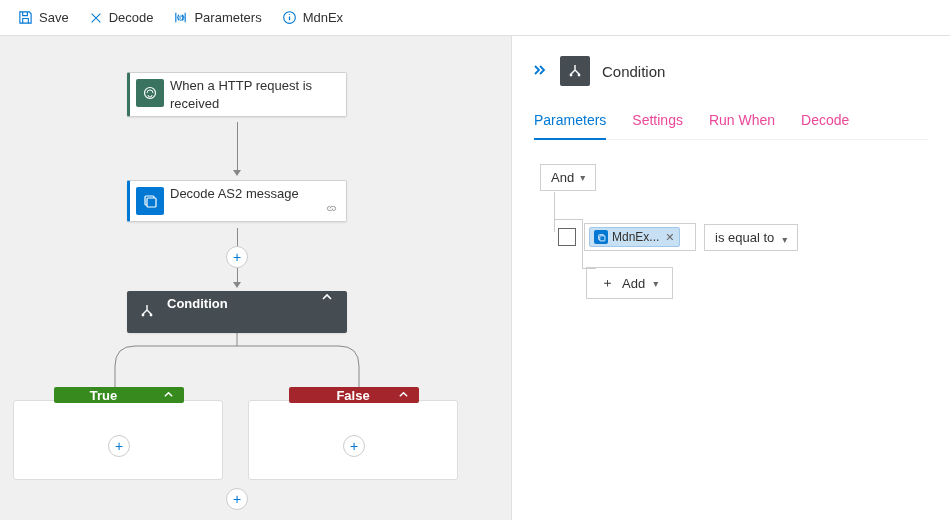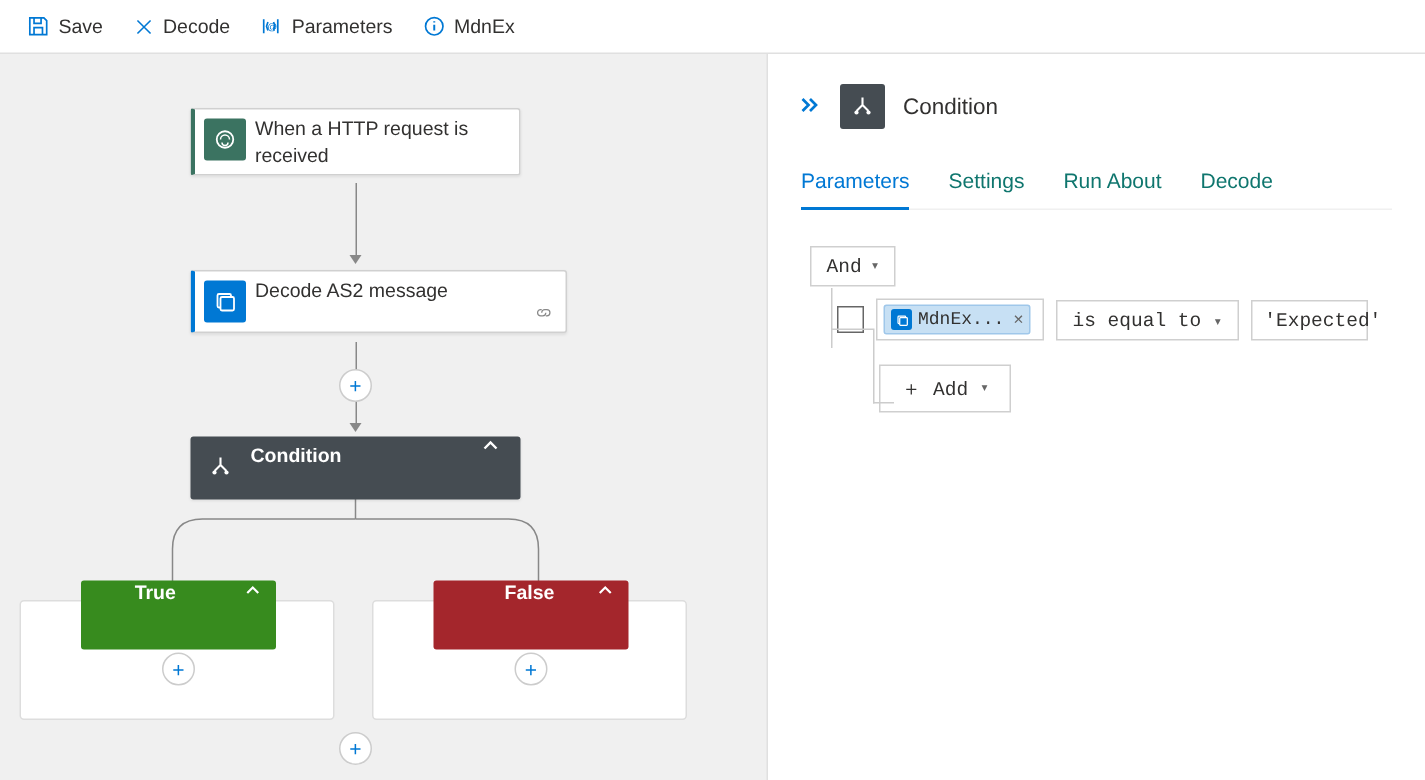--- a/index.html
+++ b/index.html
@@ -13,79 +13,79 @@
     .canvas { flex: 1; background: #f0f0f0; border-right: 1px solid #e0e0e0; position: relative; overflow: hidden; }
     .panel { width: 438px; background: #fff; padding: 20px 22px; }
     
     .node { position: absolute; background: #fff; border: 1px solid #d0d0d0; border-radius: 2px; box-shadow: 0 1px 2px rgba(0,0,0,0.08); display: flex; align-items: flex-start; }
     .node-icon { width: 28px; height: 28px; border-radius: 2px; display: flex; align-items: center; justify-content: center; margin: 6px; flex-shrink: 0; }
     .node-text { font-size: 13px; padding: 4px 10px 4px 0; line-height: 1.35; }
     
     .trigger-node { left: 127px; top: 36px; width: 220px; border-left: 3px solid #3b7361; }
     .trigger-icon { background: #3b7361; }
     
-    .action-node { left: 127px; top: 144px; width: 251px; border-left: 3px solid #0078d4; }
+    .action-node { left: 127px; top: 144px; width: 220px; border-left: 3px solid #0078d4; }
     .action-icon { background: #0078d4; }
     .action-node .link-row { position: absolute; right: 8px; bottom: 4px; color: #888; }
     
     .condition-node { left: 127px; top: 255px; width: 220px; height: 42px; background: #454c52; color: #fff; border: none; }
     .condition-icon { background: transparent; }
     .condition-node .node-text { font-weight: 600; flex: 1; }
     .chevron { padding: 0 14px; color: #fff; }
     
     .branch-panel { position: absolute; width: 210px; height: 80px; background: #fff; border: 1px solid #ddd; border-radius: 3px; }
     .branch-panel.left { left: 13px; top: 364px; }
     .branch-panel.right { left: 248px; top: 364px; }
     
-    .branch-header { position: absolute; width: 130px; height: 46px; display: flex; justify-content: center; color: #fff; font-weight: 600; top: -14px; border-radius: 2px; }
+    .branch-header { position: absolute; width: 130px; height: 16px; display: flex; align-items: center; justify-content: center; color: #fff; font-weight: 600; top: -14px; border-radius: 2px; }
     .branch-header.true { background: #378b1e; left: 40px; }
     .branch-header.false { background: #a4262c; left: 40px; padding-left: 29px; }
     .branch-text { flex: 1; text-align: center; }
     .branch-chev { padding: 0 10px; }
     
     .plus-btn { position: absolute; width: 22px; height: 22px; background: #fff; border: 1px solid #ccc; border-radius: 50%; display: flex; align-items: center; justify-content: center; color: #0078d4; font-size: 14px; cursor: pointer; }
     
     .arrow-line { position: absolute; background: #888; }
     .arrow-head { position: absolute; width: 0; height: 0; border-left: 4px solid transparent; border-right: 4px solid transparent; border-top: 6px solid #888; }
     
     
     svg.connector { position: absolute; pointer-events: none; }
     
     
     .panel-header { display: flex; align-items: center; gap: 12px; margin-bottom: 22px; }
     .collapse-chevron { color: #0078d4; font-size: 14px; cursor: pointer; }
     .panel-icon { width: 30px; height: 30px; background: #454c52; border-radius: 2px; display: flex; align-items: center; justify-content: center; }
     .panel-title { font-size: 15px; }
     
     .tabs { display: flex; gap: 26px; margin-bottom: 24px; border-bottom: 1px solid #f0f0f0; padding-bottom: 0; }
-    .tab { padding: 4px 0 10px 0; cursor: pointer; color: #0f766e; font-size: 14px; }
+    .tab { padding: 4px 0 10px 0; cursor: pointer; color: #ec4899; font-size: 14px; }
     .tab.active { color: #0078d4; border-bottom: 2px solid #0078d4; margin-bottom: -1px; }
     
     .cond-builder { padding-left: 6px; }
     .and-cell { border: 1px solid #cfcfcf; padding: 5px 10px; display: inline-flex; align-items: center; gap: 6px; cursor: pointer; font-size: 13px; }
     .chev-down { font-size: 10px; color: #666; }
     
-    .cond-row { display: flex; align-items: center; gap: 8px; margin-top: 8px; margin-left: 18px; }
+    .cond-row { display: flex; align-items: center; gap: 8px; margin-top: 32px; margin-left: 18px; }
     .checkbox { width: 18px; height: 18px; border: 1px solid #666; background: #fff; cursor: pointer; }
     .token-box { border: 1px solid #cfcfcf; padding: 3px 4px; display: flex; align-items: center; width: 112px; }
     .token { background: #c7e0f4; border: 1px solid #9fc7ea; padding: 2px 4px 2px 4px; display: flex; align-items: center; gap: 4px; font-size: 12px; border-radius: 2px; }
     .token-icon { width: 14px; height: 14px; background: #0078d4; border-radius: 2px; display: inline-flex; align-items: center; justify-content: center; }
     .token-x { color: #666; font-size: 11px; cursor: pointer; padding-left: 2px; }
     .op-box { border: 1px solid #cfcfcf; padding: 5px 10px; display: flex; align-items: flex-end; gap: 8px; cursor: pointer; }
     .val-box { border: 1px solid #cfcfcf; padding: 5px 8px; width: 78px; }
     
     .add-row { border: 1px solid #cfcfcf; padding: 6px 14px; display: inline-flex; align-items: center; gap: 8px; margin-top: 16px; margin-left: 46px; cursor: pointer; }
     
     
     .tree-v1 { position: absolute; width: 1px; height: 40px; background: #ccc; left: 20px; top: 28px; }
     .tree-h1 { position: absolute; height: 1px; width: 14px; background: #ccc; left: 20px; top: 55px; }
     .tree-v2 { position: absolute; width: 1px; height: 50px; background: #ccc; left: 48px; top: 55px; }
     .tree-h2 { position: absolute; height: 1px; width: 14px; background: #ccc; left: 34px; top: 55px; }
     .tree-h3 { position: absolute; height: 1px; width: 14px; background: #ccc; left: 48px; top: 104px; }
-    .cond-builder-wrap { position: relative; font-family: Liberation Mono, monospace; }
+    .cond-builder-wrap { position: relative; }
   </style>
 </head>
 <body>
 
 <div class="toolbar">
   <div class="toolbar-btn">
     <span class="toolbar-icon">
         <svg width="15" height="15" viewBox="0 0 16 16">
           <path fill="none" stroke="#0078d4" stroke-width="1.2" d="M2 2h10l2 2v10H2V2zm3 0v4h5V2M5 14v-5h6v5"></path>
         </svg>
@@ -211,21 +211,21 @@
             <circle cx="4" cy="12" r="1.4" fill="#fff"></circle>
             <circle cx="12" cy="12" r="1.4" fill="#fff"></circle>
           </svg>
       </div>
       <div class="panel-title">Condition</div>
     </div>
 
     <div class="tabs">
       <div class="tab active">Parameters</div>
       <div class="tab">Settings</div>
-      <div class="tab">Run About</div>
+      <div class="tab">Run When</div>
       <div class="tab">Decode</div>
     </div>
 
     <div class="cond-builder-wrap">
       <div class="tree-v1"></div>
       <div class="tree-h1"></div>
       <div class="tree-h2"></div>
       <div class="tree-v2"></div>
       <div class="tree-h3"></div>
 
@@ -246,21 +246,20 @@
                   </svg>
                 </span>
               <span>MdnEx...</span>
               <span class="token-x">✕</span>
             </div>
           </div>
           <div class="op-box">
             <span>is equal to</span>
             <span class="chev-down">▾</span>
           </div>
-          <div class="val-box">'Expected'</div>
         </div>
         
         <div class="add-row">
           <span>＋</span>
           <span>Add</span>
           <span class="chev-down">▾</span>
         </div>
       </div>
     </div>
   </div>

